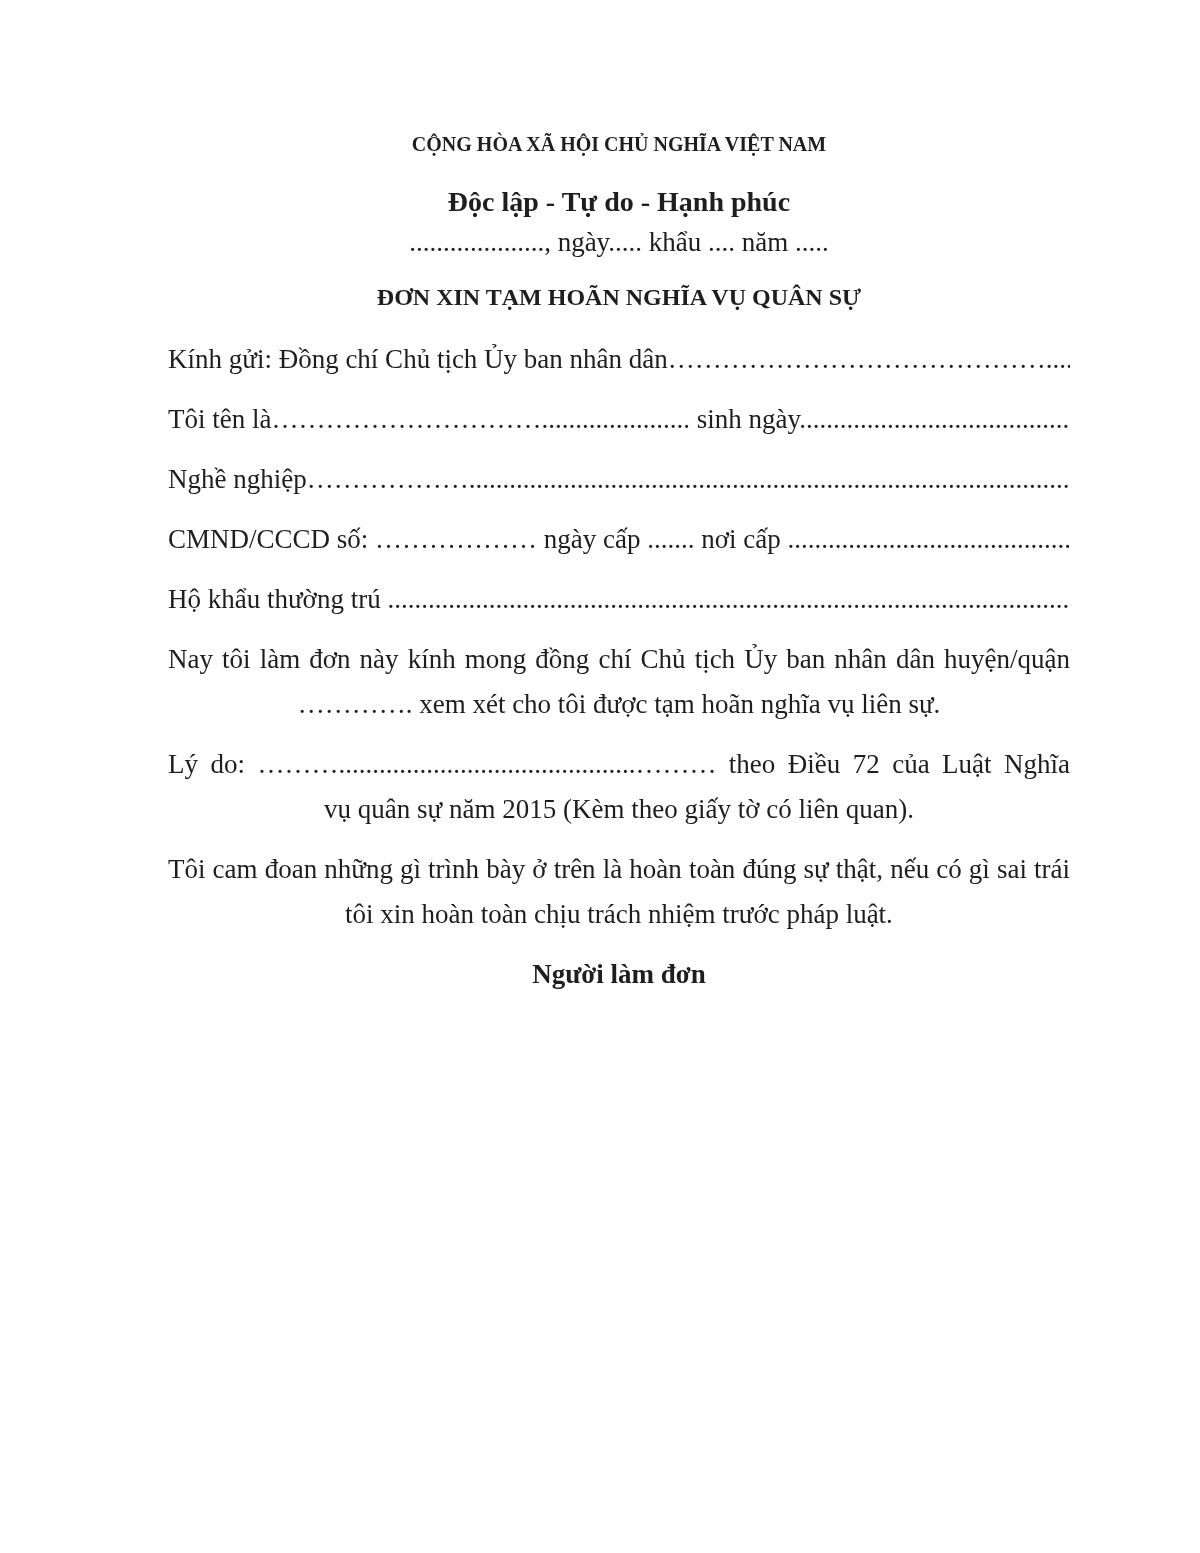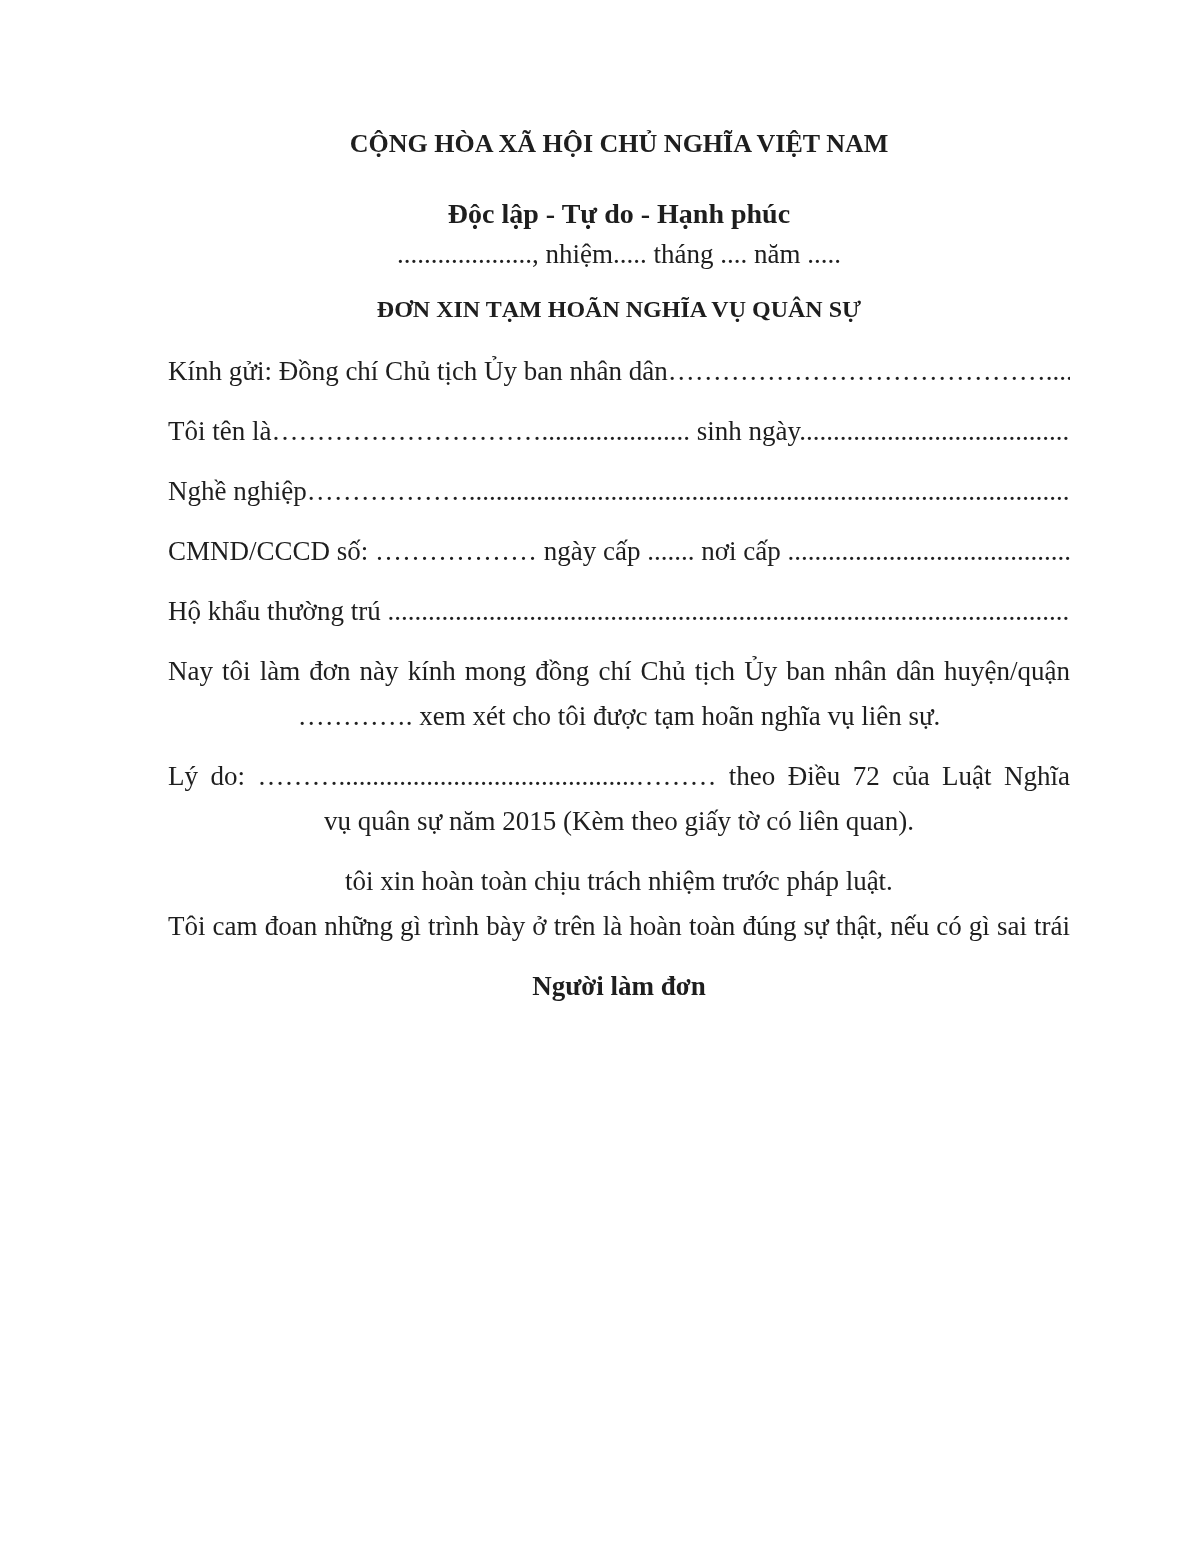--- a/index.html
+++ b/index.html
@@ -18,21 +18,21 @@
     font-size: 27px;
     padding: 124px 130px 0 168px;
     overflow: hidden;
   }
   .hline {
     text-align: center;
     line-height: 40px;
     white-space: nowrap;
   }
   .bold { font-weight: bold; }
-  .nat-title   { font-size: 26px; margin-bottom: 30px; }
+  .nat-title   { font-size: 20px; margin-bottom: 18px; }
   .motto       { font-size: 28px; }
   .date-line   { font-size: 27px; margin-bottom: 13px; }
   .form-title  { font-size: 24px; line-height: 45px; margin-bottom: 17px; }
 
   .field {
     line-height: 45px;
     margin-bottom: 15px;
     white-space: nowrap;
     overflow: hidden;
   }
@@ -50,21 +50,21 @@
   }
 </style>
 </head>
 <body>
 
 <div class="page">
 
   <div>
     <div class="hline bold nat-title">CỘNG HÒA XÃ HỘI CHỦ NGHĨA VIỆT NAM</div>
     <div class="hline bold motto">Độc lập - Tự do - Hạnh phúc</div>
-    <div class="hline date-line">...................., nhiệm..... tháng .... năm .....</div>
+    <div class="hline date-line">...................., ngày..... khẩu .... năm .....</div>
     <div class="hline bold form-title">ĐƠN XIN TẠM HOÃN NGHĨA VỤ QUÂN SỰ</div>
   </div>
 
   <div>
     <div class="field">Kính gửi: Đồng chí Chủ tịch Ủy ban nhân dân……………………………………......</div>
     <div class="field">Tôi tên là…………………………...................... sinh ngày..................................................</div>
     <div class="field">Nghề nghiệp……………….............................................................................................</div>
     <div class="field">CMND/CCCD số: ……………… ngày cấp ....... nơi cấp .............................................</div>
     <div class="field">Hộ khẩu thường trú ............................................................................................................................</div>
   </div>
@@ -81,23 +81,23 @@
   <div class="para">
     <div class="pline fit" style="word-spacing: 5.7px;">
       <span>Lý do: ………............................................……… theo Điều 72 của Luật Nghĩa</span>
     </div>
     <div class="pline">
       <span>vụ quân sự năm 2015 (Kèm theo giấy tờ có liên quan).</span>
     </div>
   </div>
 
   <div class="para">
+    <div class="pline fit" style="word-spacing: 0.35px;">
+      <span>Tôi cam đoan những gì trình bày ở trên là hoàn toàn đúng sự thật, nếu có gì sai trái</span>
+    </div>
     <div class="pline">
       <span>tôi xin hoàn toàn chịu trách nhiệm trước pháp luật.</span>
-    </div>
-    <div class="pline fit" style="word-spacing: 0.35px;">
-      <span>Tôi cam đoan những gì trình bày ở trên là hoàn toàn đúng sự thật, nếu có gì sai trái</span>
     </div>
   </div>
 
   <div class="signature">Người làm đơn</div>
 
 </div>
 
 </body></html>

